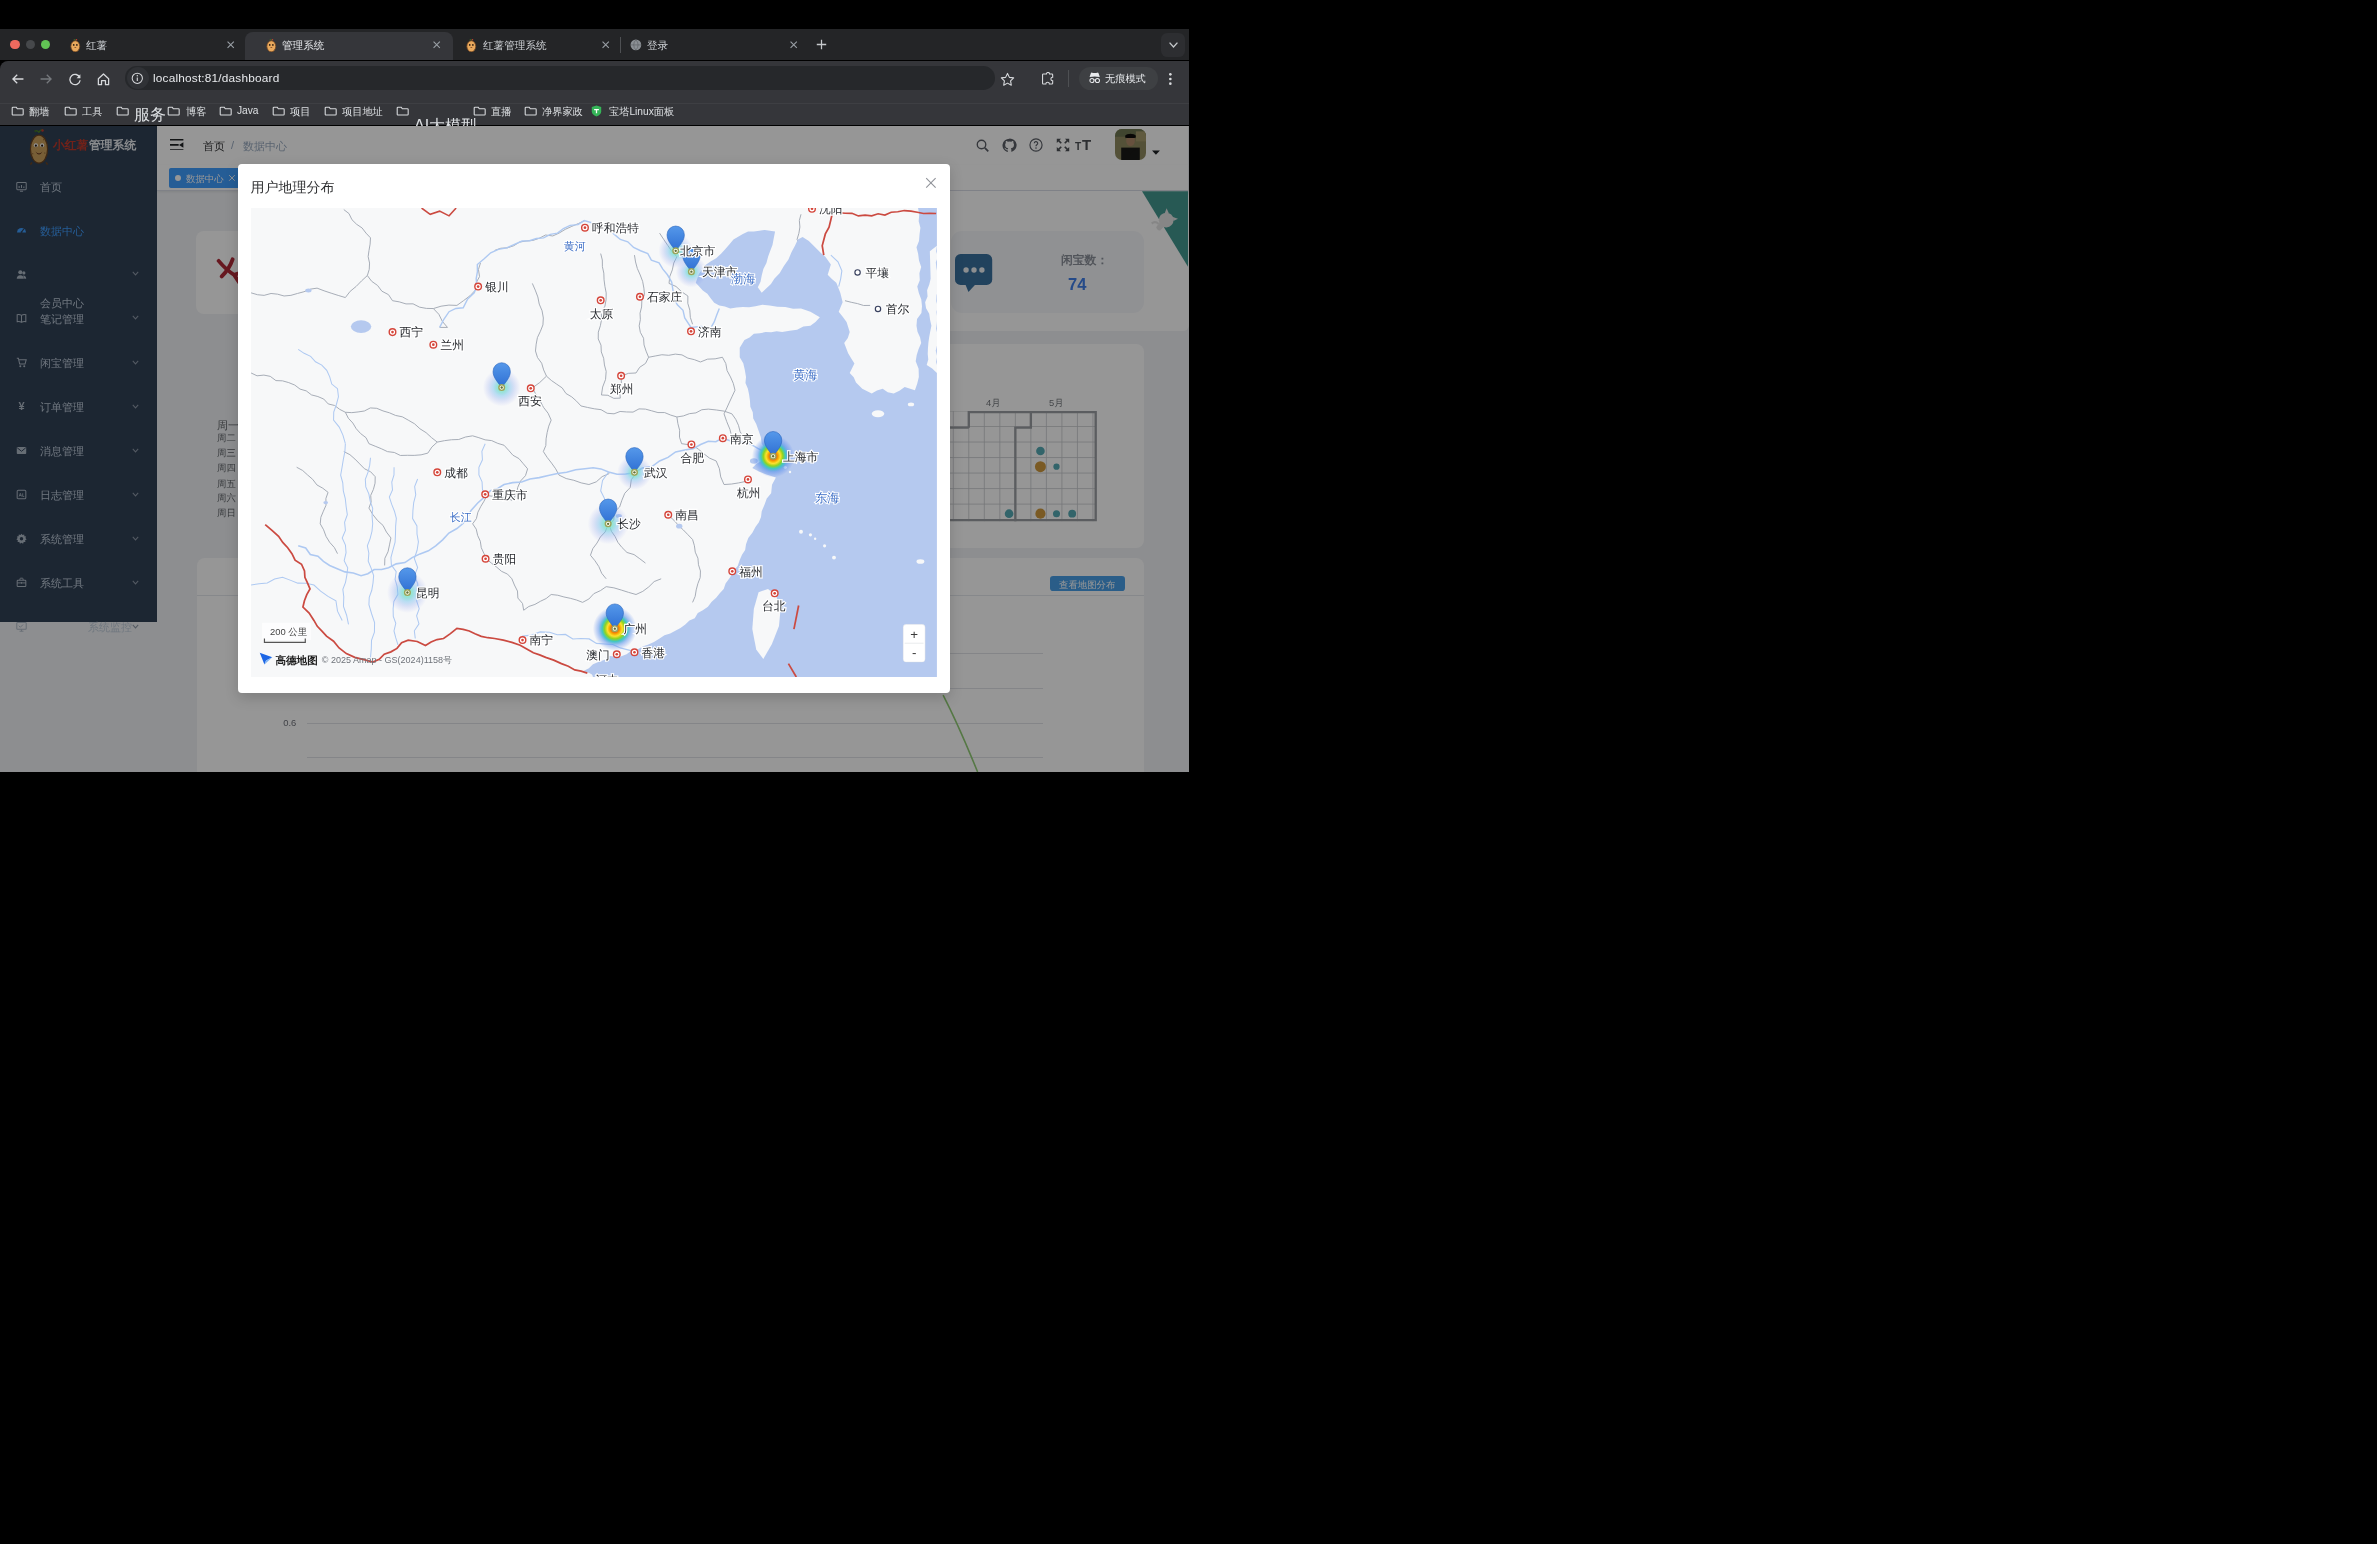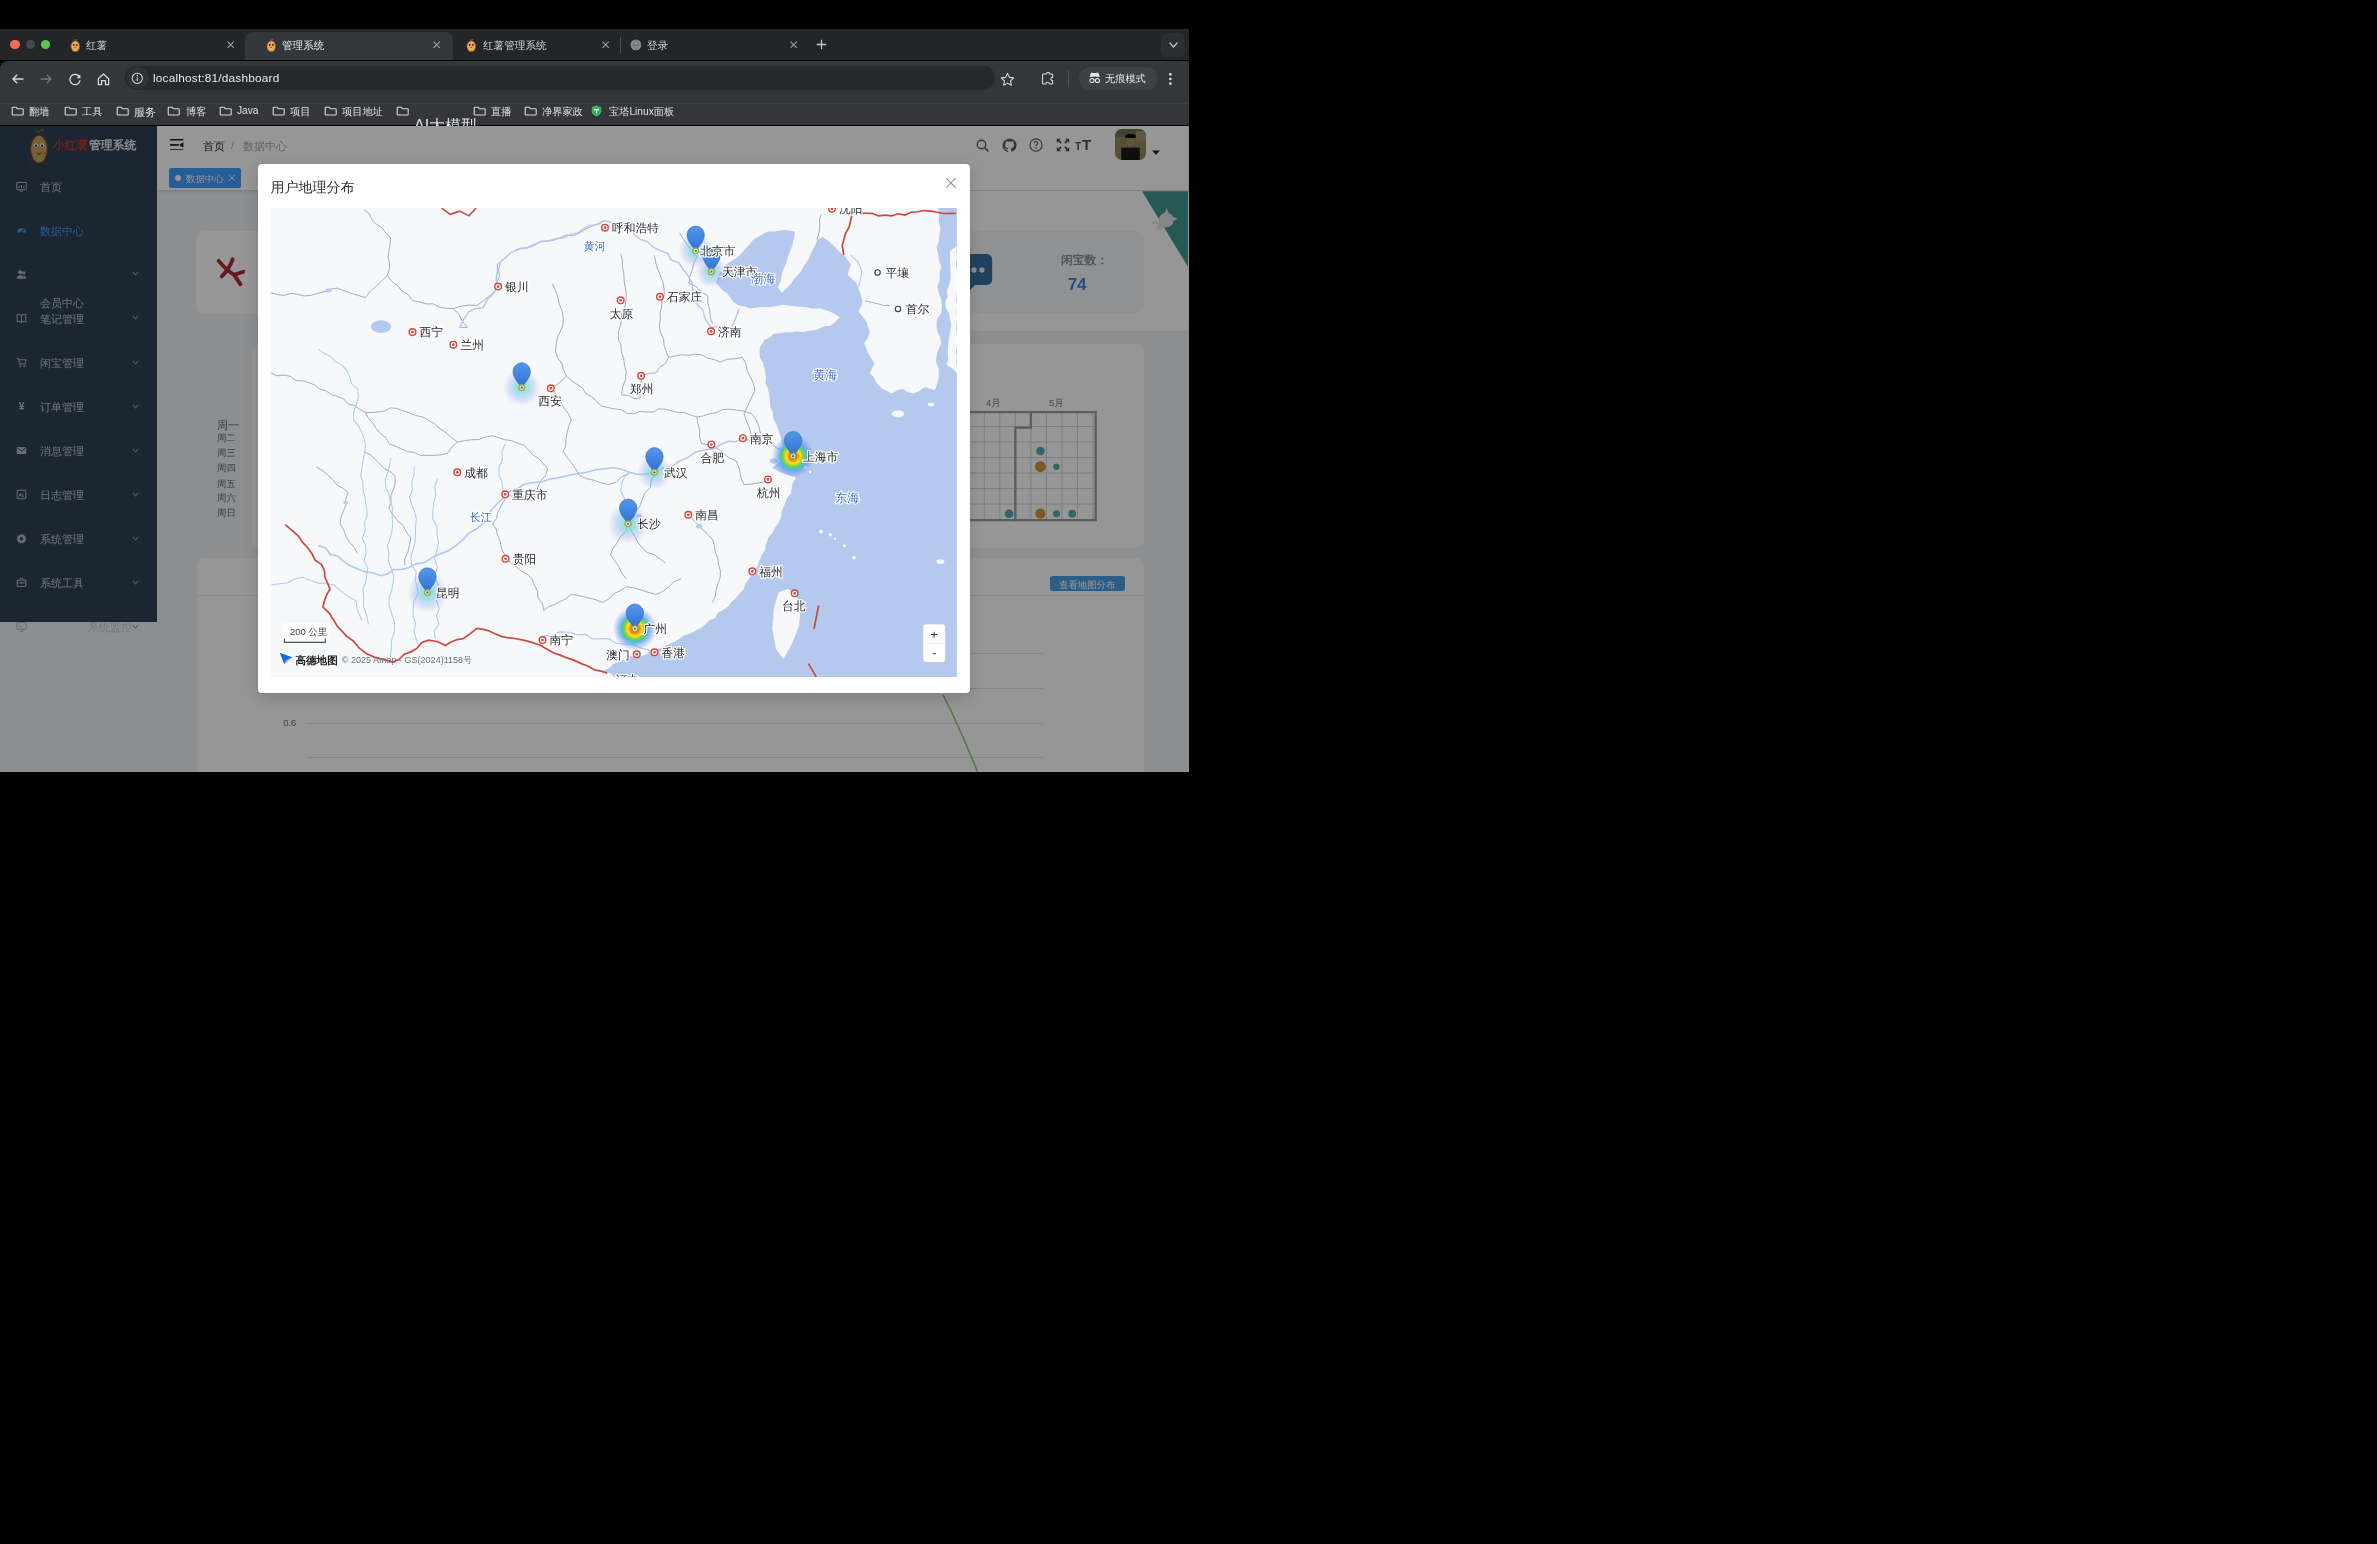--- a/index.html
+++ b/index.html
@@ -116,21 +116,21 @@
     <path d="M1.5,2.5 a1,1 0 0 1 1,-1 h4 l1.5,2 h6.5 a1,1 0 0 1 1,1 v6 a1,1 0 0 1 -1,1 h-12 a1,1 0 0 1 -1,-1 Z" stroke="#d7d9dc" stroke-width="1.4" fill="none" stroke-linejoin="round"></path>
   </svg>
 <div style="position:absolute;left:29px;top:105px;font-size:10.2px;color:#dde0e3;">翻墙</div>
 <svg style="position:absolute;left:64px;top:106px;" width="13.4" height="10.2" viewBox="0 0 17 13">
     <path d="M1.5,2.5 a1,1 0 0 1 1,-1 h4 l1.5,2 h6.5 a1,1 0 0 1 1,1 v6 a1,1 0 0 1 -1,1 h-12 a1,1 0 0 1 -1,-1 Z" stroke="#d7d9dc" stroke-width="1.4" fill="none" stroke-linejoin="round"></path>
   </svg>
 <div style="position:absolute;left:82px;top:105px;font-size:10.2px;color:#dde0e3;">工具</div>
 <svg style="position:absolute;left:116px;top:106px;" width="13.4" height="10.2" viewBox="0 0 17 13">
     <path d="M1.5,2.5 a1,1 0 0 1 1,-1 h4 l1.5,2 h6.5 a1,1 0 0 1 1,1 v6 a1,1 0 0 1 -1,1 h-12 a1,1 0 0 1 -1,-1 Z" stroke="#d7d9dc" stroke-width="1.4" fill="none" stroke-linejoin="round"></path>
   </svg>
-<div style="position:absolute;left:134px;top:105px;font-size:11px;color:#dde0e3;">服务</div>
+<div style="position:absolute;left:134px;top:105px;font-size:16px;color:#dde0e3;">服务</div>
 <svg style="position:absolute;left:167px;top:106px;" width="13.4" height="10.2" viewBox="0 0 17 13">
     <path d="M1.5,2.5 a1,1 0 0 1 1,-1 h4 l1.5,2 h6.5 a1,1 0 0 1 1,1 v6 a1,1 0 0 1 -1,1 h-12 a1,1 0 0 1 -1,-1 Z" stroke="#d7d9dc" stroke-width="1.4" fill="none" stroke-linejoin="round"></path>
   </svg>
 <div style="position:absolute;left:186px;top:105px;font-size:10.2px;color:#dde0e3;">博客</div>
 <svg style="position:absolute;left:219px;top:106px;" width="13.4" height="10.2" viewBox="0 0 17 13">
     <path d="M1.5,2.5 a1,1 0 0 1 1,-1 h4 l1.5,2 h6.5 a1,1 0 0 1 1,1 v6 a1,1 0 0 1 -1,1 h-12 a1,1 0 0 1 -1,-1 Z" stroke="#d7d9dc" stroke-width="1.4" fill="none" stroke-linejoin="round"></path>
   </svg>
 <div style="position:absolute;left:237px;top:105px;font-size:10.2px;color:#dde0e3;">Java</div>
 <svg style="position:absolute;left:272px;top:106px;" width="13.4" height="10.2" viewBox="0 0 17 13">
     <path d="M1.5,2.5 a1,1 0 0 1 1,-1 h4 l1.5,2 h6.5 a1,1 0 0 1 1,1 v6 a1,1 0 0 1 -1,1 h-12 a1,1 0 0 1 -1,-1 Z" stroke="#d7d9dc" stroke-width="1.4" fill="none" stroke-linejoin="round"></path>
@@ -407,21 +407,21 @@
 <div style="position:absolute;left:307px;top:631px;width:736px;height:0.8px;background:#e0e3e8;"></div>
 <div style="position:absolute;left:279px;top:591px;width:17.3px;text-align:right;font-size:9.4px;color:#6e7079;">0.6</div>
     <div style="position:absolute;left:279px;top:626px;width:17.3px;text-align:right;font-size:9.4px;color:#6e7079;margin-top:32px;">0.4</div>
     <svg style="position:absolute;left:936px;top:566px" width="55" height="80" viewBox="0 0 70 102">
       <path d="M9,4 C25,35 40,70 53,102" stroke="#91cc75" stroke-width="2" fill="none"></path>
     </svg>
 </div>
 
 <div style="position:absolute;left:0;top:126px;width:1189px;height:646px;background:rgba(0,0,0,0.41);"></div>
 
-<div style="position:absolute;left:238px;top:164px;width:712px;height:529px;background:#fff;border-radius:3.9px;box-shadow:0 4.7px 14px rgba(0,0,0,0.16);margin-left:20px;">
+<div style="position:absolute;left:238px;top:164px;width:712px;height:529px;background:#fff;border-radius:3.9px;box-shadow:0 4.7px 14px rgba(0,0,0,0.16);">
   <div style="position:absolute;left:12.6px;top:15px;font-size:14px;color:#303133;">用户地理分布</div>
   <svg style="position:absolute;left:687px;top:12.6px" width="11.8" height="11.8" viewBox="0 0 15 15">
       <path d="M1.5,1.5 L13.5,13.5 M13.5,1.5 L1.5,13.5" stroke="#909399" stroke-width="1.4"></path>
     </svg>
   <div style="position:absolute;left:12.6px;top:44px;width:686px;height:469px;overflow:hidden;">
   <svg id="map" width="686" height="469" viewBox="0 0 873 597">
 <defs>
 <radialGradient id="gTeal">
  <stop offset="0%" stop-color="rgba(150,240,190,0.95)"></stop>
  <stop offset="25%" stop-color="rgba(120,220,205,0.75)"></stop>

